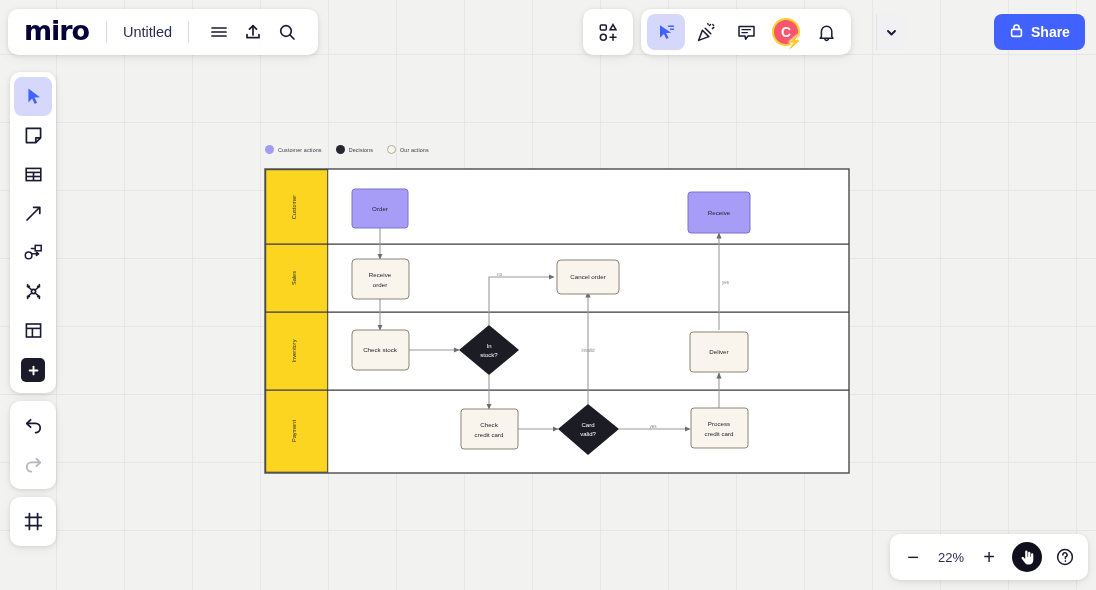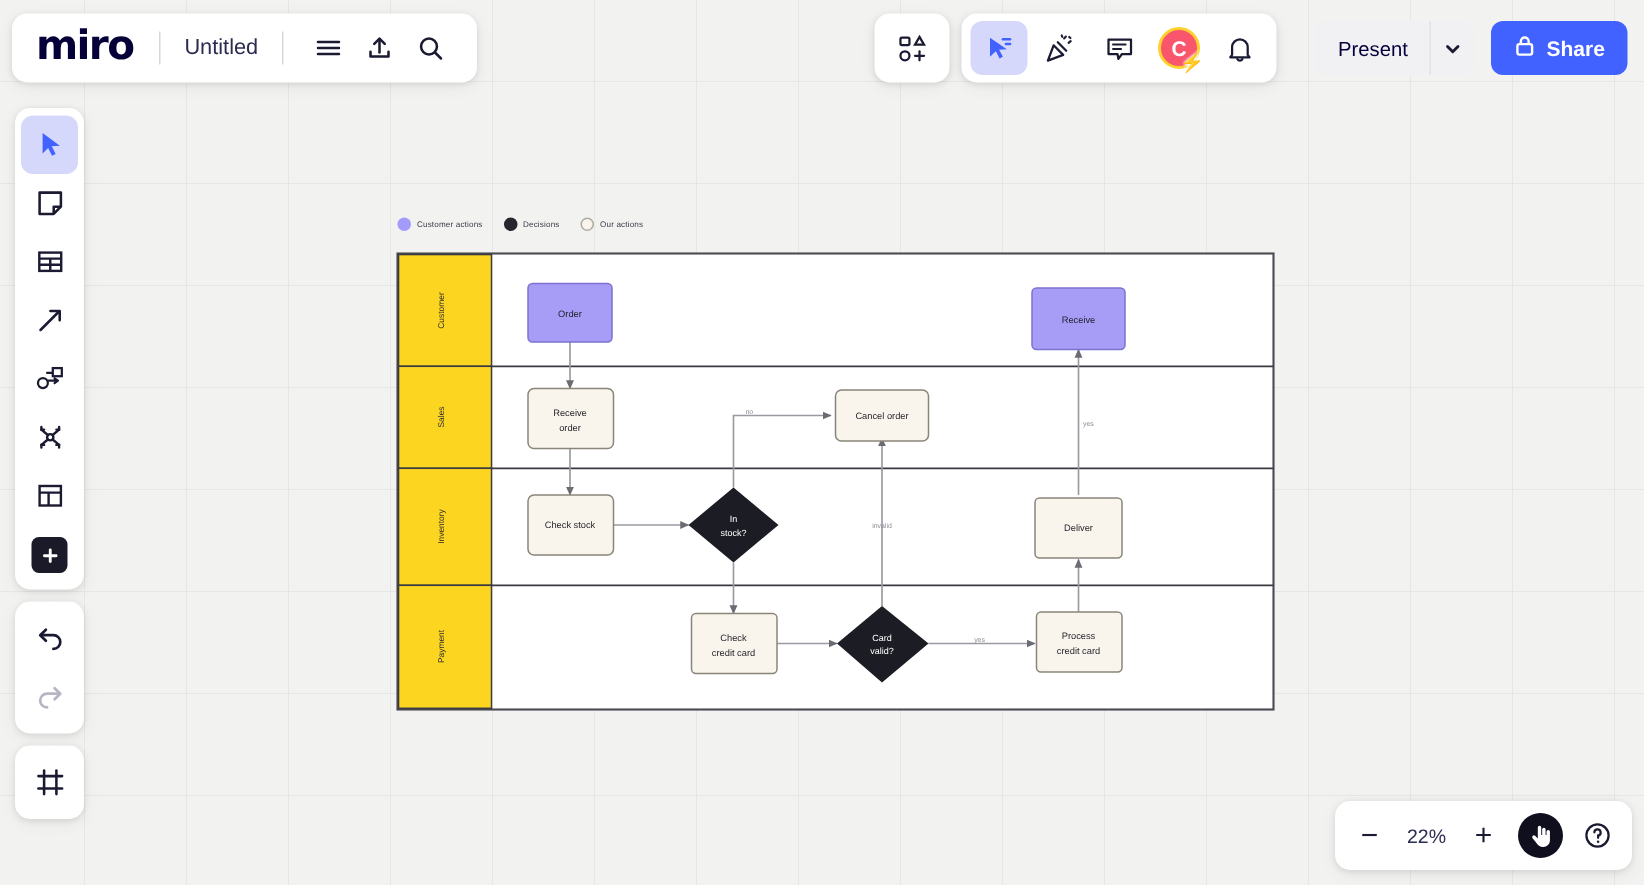--- a/index.html
+++ b/index.html
@@ -366,21 +366,20 @@
     </span>
     <span class="tool-btn">
       <svg width="21" height="21" viewBox="0 0 21 21" fill="none" stroke="#1a1a33" stroke-width="1.5" stroke-linejoin="round">
         <path d="M5.4 14.6V9.4a5.2 5.2 0 0 1 10.4 0v5.2l1.2 1.6H4.2z"></path>
         <path d="M8.9 17.4a1.9 1.9 0 0 0 3.4 0" stroke-linecap="round"></path>
       </svg>
     </span>
   </div>
 
   <div id="present-grp">
-    <span id="present-btn">Present</span>
     <span id="present-caret">
       <svg width="13" height="13" viewBox="0 0 13 13" fill="none" stroke="#1a1a33" stroke-width="1.9" stroke-linecap="round" stroke-linejoin="round">
         <path d="M3 5 L6.5 8.5 L10 5"></path>
       </svg>
     </span>
   </div>
 
   <div id="share-btn">
     <span>
       <svg width="15" height="15" viewBox="0 0 15 15" fill="none" stroke="#fff" stroke-width="1.6" stroke-linejoin="round">

